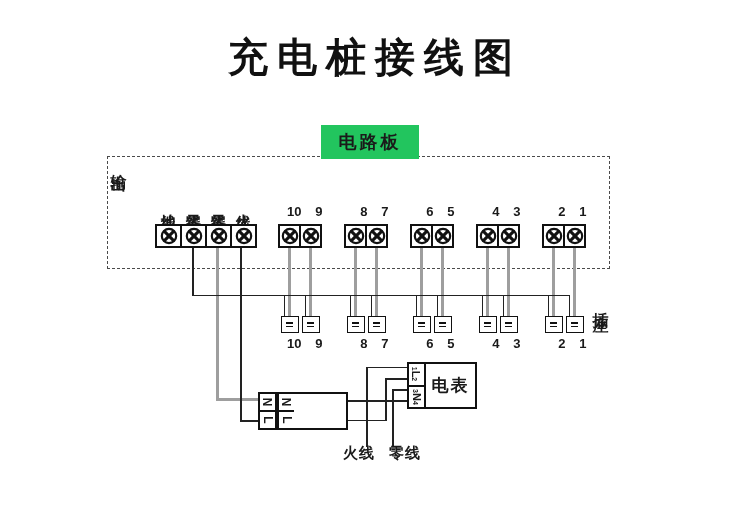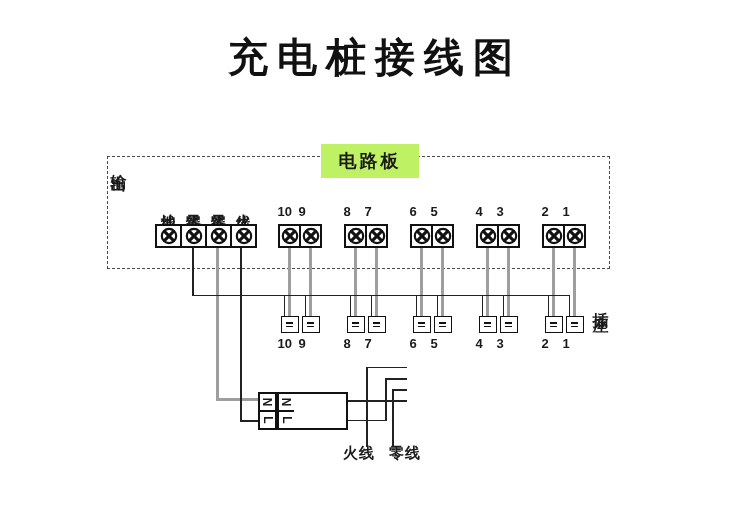--- a/index.html
+++ b/index.html
@@ -9,37 +9,37 @@
   }
   .title {
     position:absolute; top:30px; left:0; width:750px; text-align:center;
     font-size:40px; font-weight:bold; letter-spacing:9px; margin:0; color:#111;
   }
   .board-outline {
     position:absolute; left:107px; top:156px; width:503px; height:113px;
     border:1.6px dashed #4a4a4a; box-sizing:border-box;
   }
   .board-label {
-    position:absolute; left:321px; top:144px; width:98px; height:34px;
-    background:#bef264; display:flex; align-items:center; justify-content:center;
+    position:absolute; left:321px; top:125px; width:98px; height:34px;
+    background:#22c55e; display:flex; align-items:center; justify-content:center;
     font-size:18px; font-weight:bold; letter-spacing:3px; z-index:4;
   }
   .vtext {
     writing-mode:vertical-rl; text-orientation:upright;
     font-weight:bold; line-height:1.1;
   }
   .output-label { position:absolute; left:110px; top:161px; font-size:16px; letter-spacing:2px; }
   .socket-side-label { position:absolute; left:592px; top:299px; font-size:16px; letter-spacing:3px; }
   .term-col-label { position:absolute; width:17px; font-size:15px; letter-spacing:1px; text-align:center; }
   .cell {
     position:absolute; box-sizing:border-box; background:#fff; border:2.4px solid #111;
     display:flex; align-items:center; justify-content:center; z-index:3;
   }
   .num {
-    position:absolute; font-size:13px; font-weight:bold; text-align:left; width:24px;
+    position:absolute; font-size:13px; font-weight:bold; text-align:right; width:24px;
     z-index:3;
   }
   .wire { position:absolute; background:#222; z-index:1; }
   .wire.gray { background:#9e9e9e; z-index:0; }
   .socket-box {
     position:absolute; width:18px; height:17px; box-sizing:border-box;
     border:1.6px solid #111; background:#fff; z-index:2;
     display:flex; flex-direction:column; align-items:center; justify-content:center; gap:2px;
   }
   .pin-bar { width:7px; height:1.6px; background:#111; }
@@ -300,17 +300,28 @@
     <div class="bk-col right">
       <div class="bk-cell top">
         <span class="rot">N</span>
       </div>
       <div class="bk-cell">
         <span class="rot">L</span>
       </div>
     </div>
   </div>
 
+  <div class="meter">
+    <div class="mt-col">
+      <div class="mt-cell top">
+        <span class="rot"><small>1</small><span>L</span><small>2</small></span>
+      </div>
+      <div class="mt-cell">
+        <span class="rot"><small>3</small><span>N</span><small>4</small></span>
+      </div>
+    </div>
+    <div class="mt-main">电表</div>
+  </div>
 
   <div class="mains-label" style="left:343px;">火线</div>
   <div class="mains-label" style="left:389px;">零线</div>
 
 </div>
 
 </body></html>

